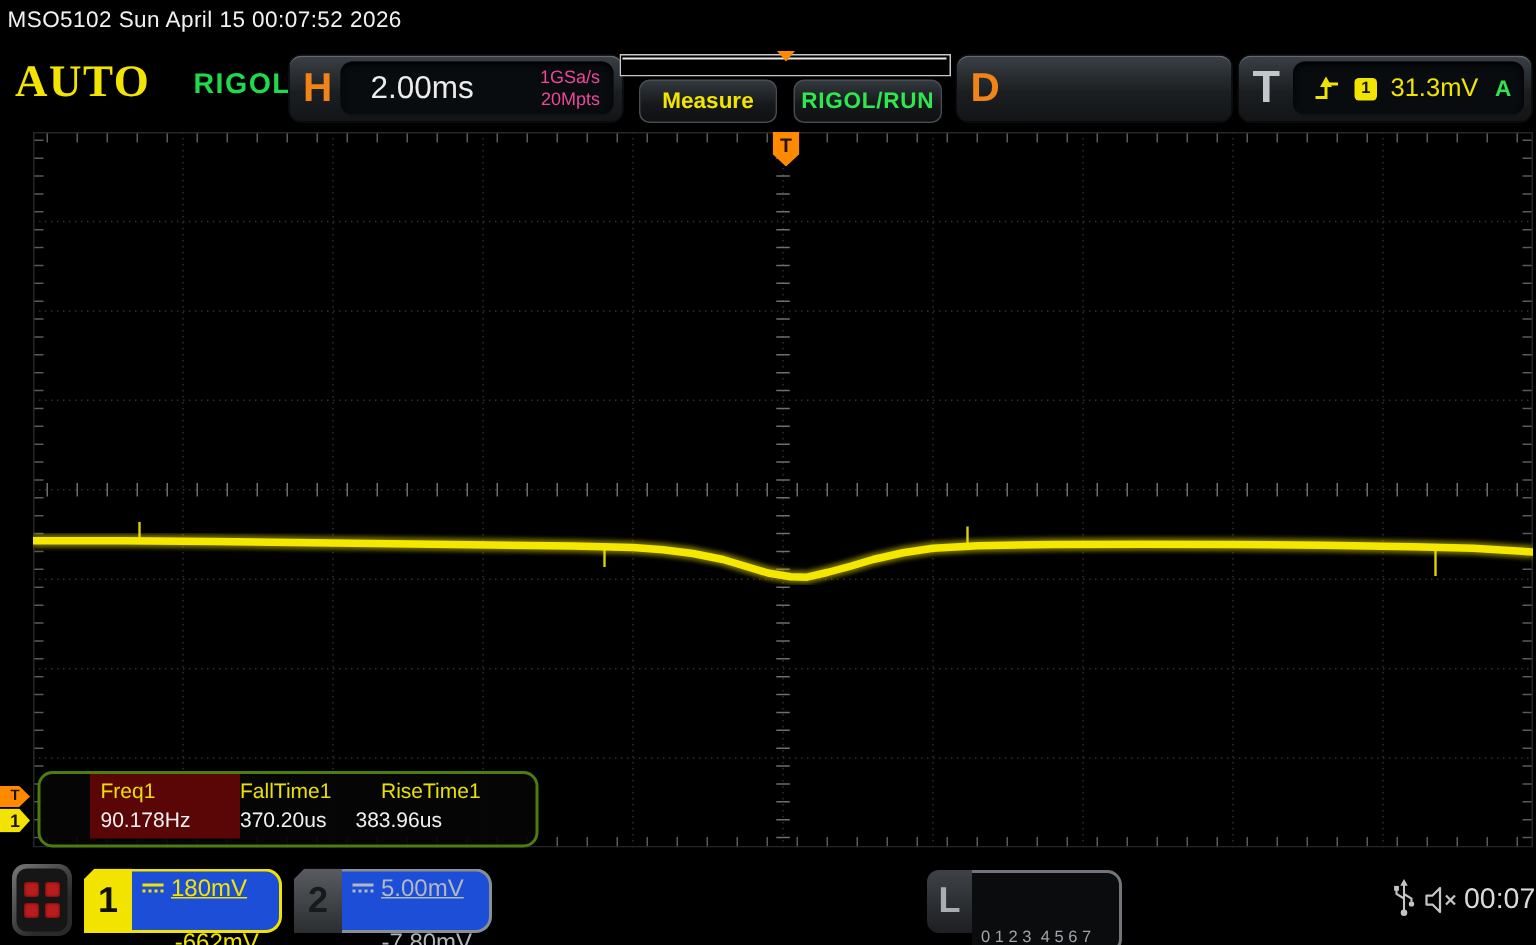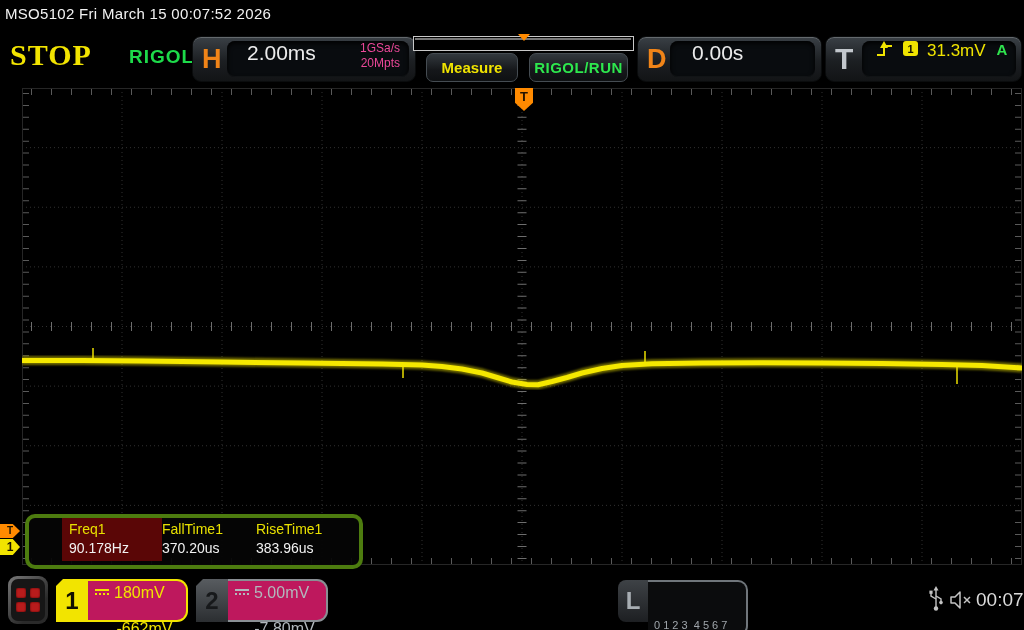--- a/index.html
+++ b/index.html
@@ -13,21 +13,21 @@
   
   #brand{left:10px;top:38px;font-family:"Liberation Serif","DejaVu Serif",serif;
          font-weight:bold;font-size:30px;color:#f2e400;letter-spacing:1px;}
   #auto-label{left:129px;top:46px;font-size:19px;font-weight:bold;color:#1ddb4a;letter-spacing:1px;}
 
   .hpanel{background:linear-gradient(180deg,#3a4046,#1c1f22 55%,#121416);
           border:1px solid #0a0c0d;border-radius:9px;
           box-shadow:inset 0 1px 0 rgba(255,255,255,.22);}
   .inset{position:absolute;top:4px;bottom:4px;background:#090c0f;border-radius:8px;
          box-shadow:inset 0 2px 5px #000, inset 0 -1px 0 rgba(255,255,255,.05);
-         display:flex;}
+         display:flex;align-items:center;}
   .panel-letter{position:absolute;left:9px;top:50%;transform:translateY(-50%);
                 font-weight:bold;}
 
   #h-panel{left:192px;top:36px;width:222px;height:44px;}
   #h-letter{color:#f08418;font-size:27px;}
   #h-inset{left:34px;right:6px;}
   #h-timebase{font-size:21px;color:#ececec;margin-left:20px;}
   #h-rates{margin-left:auto;margin-right:9px;text-align:right;font-size:12px;
            color:#ec4899;line-height:1.25;}
 
@@ -60,38 +60,38 @@
   #trig-shield{left:515px;top:88px;width:18px;height:23px;background:#ff8a00;
                clip-path:polygon(0 0,100% 0,100% 64%,50% 100%,0 64%);
                color:#241300;font-size:13px;font-weight:bold;text-align:center;line-height:17px;}
   .edge-marker{left:0;color:#1c1400;font-weight:bold;text-align:center;
                clip-path:polygon(0 0,64% 0,100% 50%,64% 100%,0 100%);}
   #marker-trig{top:524px;width:20px;height:14px;background:#ff8a00;font-size:10px;line-height:14px;}
   #marker-ch1{top:539px;width:20px;height:16px;background:#f2e400;font-size:12px;line-height:16px;}
 
   
   #meas-panel{left:25px;top:514px;width:330px;height:47px;background:rgba(5,5,5,.93);
-              border:4px solid #4d7c0f;border-radius:10px;}
+              border:2px solid #4d7c0f;border-radius:10px;}
   #meas-red{position:absolute;left:33px;top:0;width:100px;height:43px;background:#5a0606;}
   .m-label{position:absolute;top:3px;font-size:14px;color:#e8e000;}
   .m-value{position:absolute;top:22px;font-size:14px;color:#f2f2f2;}
 
   
   #grid-btn{left:8px;top:576px;width:40px;height:48px;border-radius:9px;
             background:linear-gradient(135deg,#787878,#2a2a2a 70%);cursor:pointer;}
   #grid-btn-in{position:absolute;left:3px;top:3px;right:3px;bottom:3px;background:#161616;
                border-radius:7px;display:flex;align-items:center;justify-content:center;}
   #grid-sq{display:grid;grid-template-columns:10px 10px;grid-template-rows:10px 10px;gap:4px;}
   #grid-sq div{background:#b81c1c;border-radius:2px;box-shadow:inset 0 0 2px #400;}
 
   .ch-tab{position:absolute;width:32px;height:43px;font-size:24px;font-weight:bold;
           display:flex;align-items:center;justify-content:center;
           clip-path:polygon(0 7px,7px 0,100% 0,100% 100%,0 100%);}
-  .ch-body{position:absolute;width:100px;height:43px;background:#be185d;box-sizing:border-box;
-           border-radius:0 11px 11px 0;font-size:16px;}
+  .ch-body{position:absolute;width:100px;height:43px;background:#1d4ed8;box-sizing:border-box;
+           border-radius:0 11px 11px 0;font-size:16px;text-decoration:underline;}
   .ch-row1{display:flex;align-items:center;gap:5px;padding:3px 0 0 7px;}
   .ch-row2{text-align:center;padding-right:9px;margin-top:18px;padding-left:24px;}
   .dc-icon{display:inline-block;width:14px;height:7px;border-top:2px solid currentColor;position:relative;}
   .dc-icon::after{content:"";position:absolute;left:0;right:0;top:2px;border-top:2px dotted currentColor;}
 
   #ch1-tab{left:56px;top:579px;background:#f2e400;color:#101000;}
   #ch1-body{left:88px;top:579px;border:2px solid #f2e400;border-left:none;color:#f2e400;}
   #ch2-tab{left:196px;top:579px;background:linear-gradient(180deg,#585c60,#2b2e31);color:#17191b;}
   #ch2-body{left:228px;top:579px;border:2px solid #8a8f94;border-left:none;color:#b2b8bd;}
 
@@ -101,23 +101,23 @@
   #logic-body{left:648px;top:580px;width:100px;height:56px;background:#0b0c0d;box-sizing:border-box;
               border:2px solid #70767b;border-left:none;border-radius:0 10px 10px 0;
               color:#9fa5aa;font-size:11px;white-space:pre;padding:4px 0 0 6px;line-height:1.45;}
 
   #clock{left:976px;top:589px;font-size:19px;color:#dadada;}
   svg{display:block;}
 </style>
 </head>
 <body>
 
-<div id="titlebar" class="abs">MSO5102  Fri March 15 00:07:52 2026</div>
-
-<div id="brand" class="abs">STOP</div>
+<div id="titlebar" class="abs">MSO5102  Sun April 15 00:07:52 2026</div>
+
+<div id="brand" class="abs">AUTO</div>
 <div id="auto-label" class="abs">RIGOL</div>
 
 <div id="h-panel" class="abs hpanel">
   <span id="h-letter" class="panel-letter">H</span>
   <div id="h-inset" class="inset">
     <span id="h-timebase">2.00ms</span>
     <div id="h-rates">
       <div>1GSa/s</div>
       <div>20Mpts</div>
     </div>
@@ -128,23 +128,20 @@
   <rect x="0.5" y="0.5" width="220" height="14" fill="#000" stroke="#c8c8c8" stroke-width="1"></rect>
   <polyline id="zigzag" fill="none" stroke="#e9e9e9" stroke-width="1.2" points="2,3 8,3 14,3 20,3 26,3 32,3 38,3 44,3 50,3 56,3 62,3 68,3 74,3 80,3 86,3 92,3 98,3 104,3 110,3 116,3 122,3 128,3 134,3 140,3 146,3 152,3 158,3 164,3 170,3 176,3 182,3 188,3 194,3 200,3 206,3 212,3 218,3"></polyline>
 </svg>
 <div id="ovw-tri" class="abs"></div>
 
 <div id="measure-btn" class="abs hbtn">Measure</div>
 <div id="run-btn" class="abs hbtn">RIGOL/RUN</div>
 
 <div id="d-panel" class="abs hpanel">
   <span id="d-letter" class="panel-letter">D</span>
-  <div id="d-inset" class="inset">
-    <span id="d-value">0.00s</span>
-  </div>
 </div>
 
 <div id="t-panel" class="abs hpanel">
   <span id="t-letter" class="panel-letter">T</span>
   <div id="t-inset" class="inset">
     <svg width="18" height="16" viewBox="0 0 18 16">
       <polyline points="1,14 8,14 8,5 16,5" fill="none" stroke="#f0e400" stroke-width="2"></polyline>
       <polygon points="8,0 4,7 12,7" fill="#f0e400"></polygon>
     </svg>
     <span id="t-badge">1</span>
@@ -195,21 +192,21 @@
 <div id="marker-trig" class="abs edge-marker">T</div>
 <div id="marker-ch1" class="abs edge-marker">1</div>
 
 <div id="meas-panel" class="abs">
   <div id="meas-red"></div>
   <span class="m-label" style="left:40px">Freq1</span>
   <span class="m-label" style="left:133px">FallTime1</span>
   <span class="m-label" style="left:227px">RiseTime1</span>
   <span class="m-value" style="left:40px">90.178Hz</span>
   <span class="m-value" style="left:133px">370.20us</span>
-  <span class="m-value" style="left:227px">383.96us</span>
+  <span class="m-value" style="left:210px">383.96us</span>
 </div>
 
 <div id="grid-btn" class="abs">
   <div id="grid-btn-in">
     <div id="grid-sq">
         <div></div>
         <div></div>
         <div></div>
         <div></div>
       </div>

